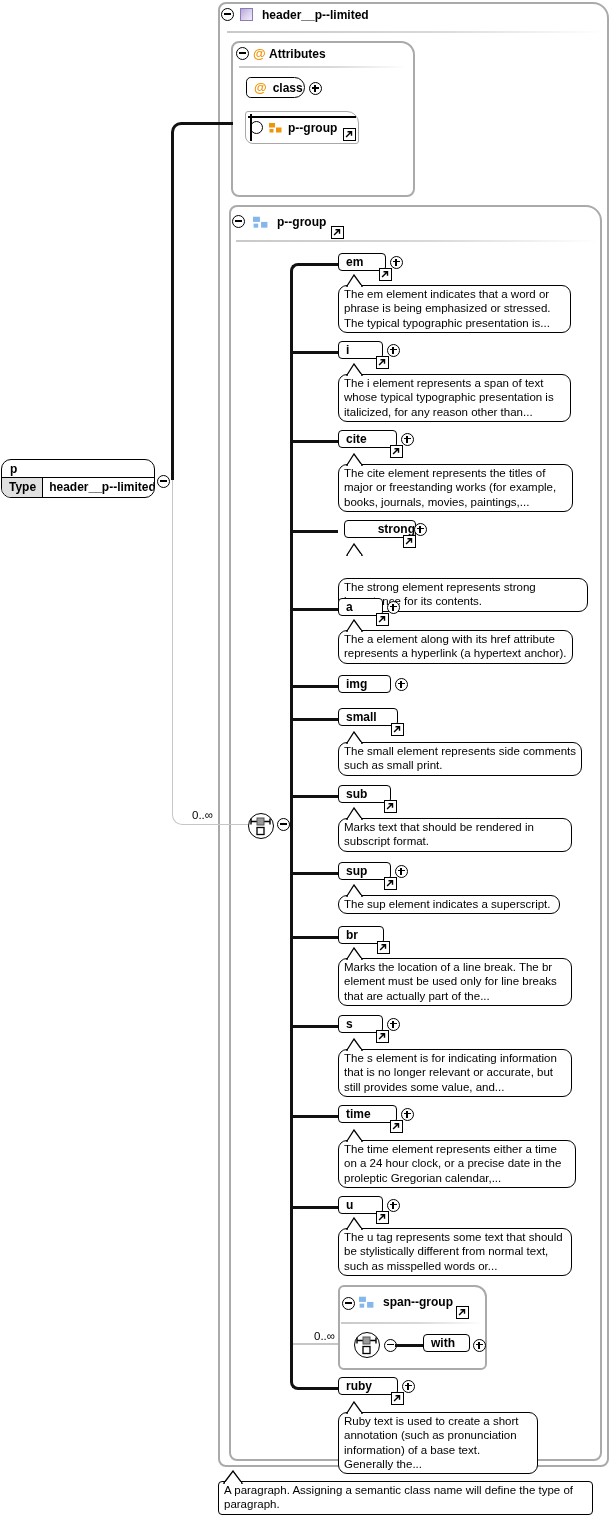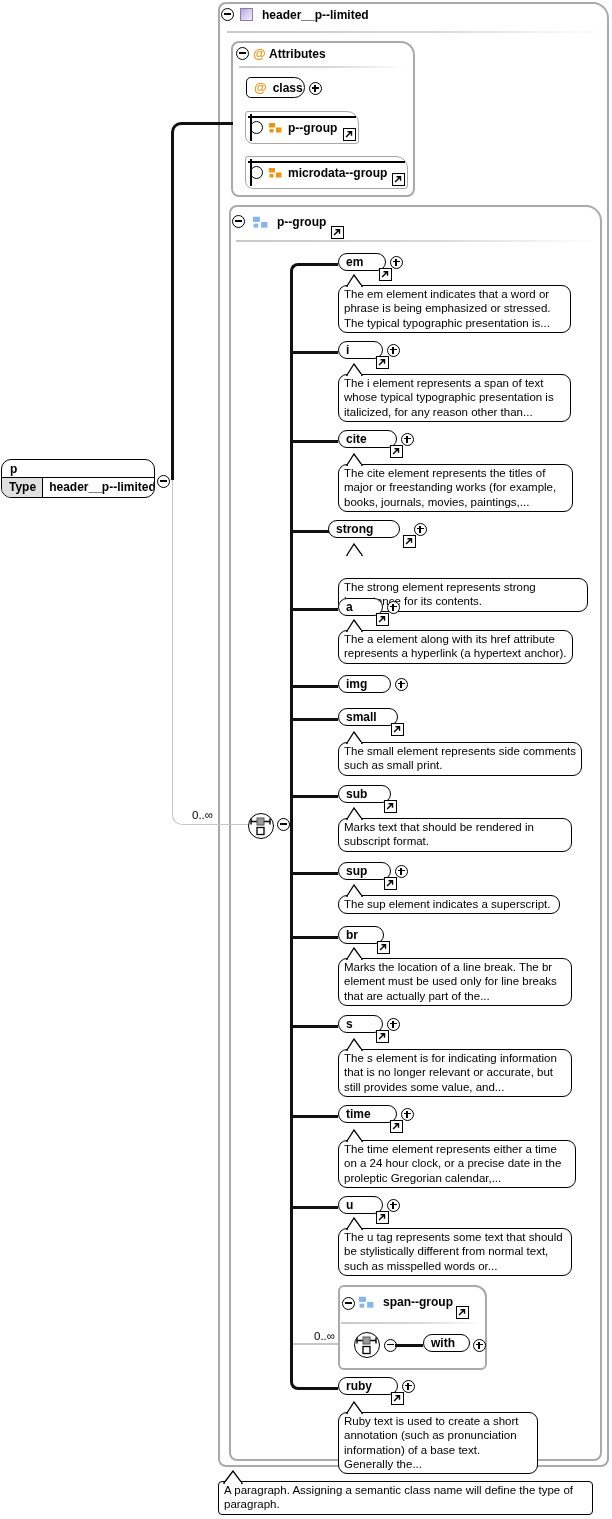--- a/index.html
+++ b/index.html
@@ -7,21 +7,21 @@
           font-family:"Liberation Sans",sans-serif;color:#000;overflow:hidden;}
   .abs{position:absolute;box-sizing:border-box;}
   
   .container{position:absolute;box-sizing:border-box;background:#fff;
              border:2px solid #aaa;border-radius:8px 16px 8px 8px;}
   .sep{position:absolute;height:2px;
        background:linear-gradient(to right,#c9c9c9 0%,#d9d9d9 55%,#ffffff 100%);}
   .hdr-title{position:absolute;font-weight:bold;font-size:12px;white-space:nowrap;}
   
   .pill{position:absolute;box-sizing:border-box;height:18px;background:#fff;
-        border:1.8px solid #000;border-radius:9px;display:flex;align-items:center;
+        border:1.8px solid #000;border-radius:4px;display:flex;align-items:center;
         padding-left:7px;font-weight:bold;font-size:12px;}
   
   .agbox{position:absolute;box-sizing:border-box;background:#fff;border:1.8px solid #a8a8a8;
          border-radius:3px 12px 3px 8px;display:flex;align-items:center;}
   
   .annot{position:absolute;box-sizing:border-box;background:#fff;border:1.3px solid #000;
          border-radius:9px;font-size:11.5px;line-height:14.3px;padding:1px 5px 2px 5px;}
   .tip{position:absolute;z-index:6;}
   
   .blk{background:#111;position:absolute;}
@@ -91,38 +91,20 @@
         </svg>
     </span>
     <span style="font-weight:bold;font-size:12px;margin-left:6px;">p--group</span>
     <div class="linkbox" style="right:2px;bottom:2px;left:auto;">
       <svg width="10" height="10" viewBox="0 0 12 12">
         <path d="M2.5 9.5 L8.5 3.5 M4.2 3.2 H9 V8" stroke="#000" stroke-width="1.7" fill="none"></path>
         </svg>
     </div>
   </div>
 
-  <div class="agbox" style="left:245px;top:156px;width:163px;height:33px;">
-    <div class="circle plus" style="position:static;margin-left:4px;flex:none;"></div>
-    <span class="gicon" style="margin-left:6px;">
-      <svg width="13" height="10" viewBox="0 0 13 10">
-          <g fill="#f0940a">
-        <rect x="0" y="0" width="6" height="4.5"></rect>
-            <rect x="0.5" y="6" width="4" height="3.5"></rect>
-        <rect x="7" y="4.5" width="5.5" height="5"></rect>
-          </g>
-        </svg>
-    </span>
-    <span style="font-weight:bold;font-size:12px;margin-left:6px;">microdata--group</span>
-    <div class="linkbox" style="right:2px;bottom:2px;left:auto;">
-      <svg width="10" height="10" viewBox="0 0 12 12">
-        <path d="M2.5 9.5 L8.5 3.5 M4.2 3.2 H9 V8" stroke="#000" stroke-width="1.7" fill="none"></path>
-        </svg>
-    </div>
-  </div>
 
   <div class="container" style="left:229px;top:205px;width:373px;height:1256px;border-radius:8px 16px 8px 8px;"></div>
   <div class="circle" style="left:232px;top:215px;"></div>
   <span class="abs" style="left:253px;top:215px;">
     <svg width="15" height="13" viewBox="0 0 13 10">
         <g fill="#85b7ea">
       <rect x="0" y="0" width="6" height="4.5"></rect>
           <rect x="0.5" y="6" width="4" height="3.5"></rect>
       <rect x="7" y="4.5" width="5.5" height="5"></rect>
         </g>
@@ -202,21 +184,21 @@
           <path d="M2.5 9.5 L8.5 3.5 M4.2 3.2 H9 V8" stroke="#000" stroke-width="1.7" fill="none"></path>
         </svg>
       </div>
       <div class="circle plus" style="left:401px;top:432.5px;"></div>
       <svg class="tip" width="20" height="13" viewBox="0 0 20 13" style="left:345px;top:453px;">
         <polygon points="2,12 9,1 17,12" fill="#fff" stroke="#000" stroke-width="1.3"></polygon>
         <rect x="3" y="11" width="13" height="3" fill="#fff"></rect>
       </svg>
       <div class="annot" style="left:338px;top:464px;width:235px;">The cite element represents the titles of major or freestanding works (for example, books, journals, movies, paintings,...</div>
       <div class="blk" style="left:292px;top:529.5px;width:46px;height:3px;"></div>
-      <div class="pill" style="left:328px;top:520px;width:72px;">
+      <div class="pill" style="left:344px;top:520px;width:72px;justify-content:flex-end;">
         <span>strong</span>
       </div>
       <div class="linkbox" style="left:403px;top:535px;">
         <svg width="10" height="10" viewBox="0 0 12 12">
           <path d="M2.5 9.5 L8.5 3.5 M4.2 3.2 H9 V8" stroke="#000" stroke-width="1.7" fill="none"></path>
         </svg>
       </div>
       <div class="circle plus" style="left:414px;top:522.5px;"></div>
       <svg class="tip" width="20" height="13" viewBox="0 0 20 13" style="left:345px;top:543px;">
         <polygon points="2,12 9,1 17,12" fill="#fff" stroke="#000" stroke-width="1.3"></polygon>

